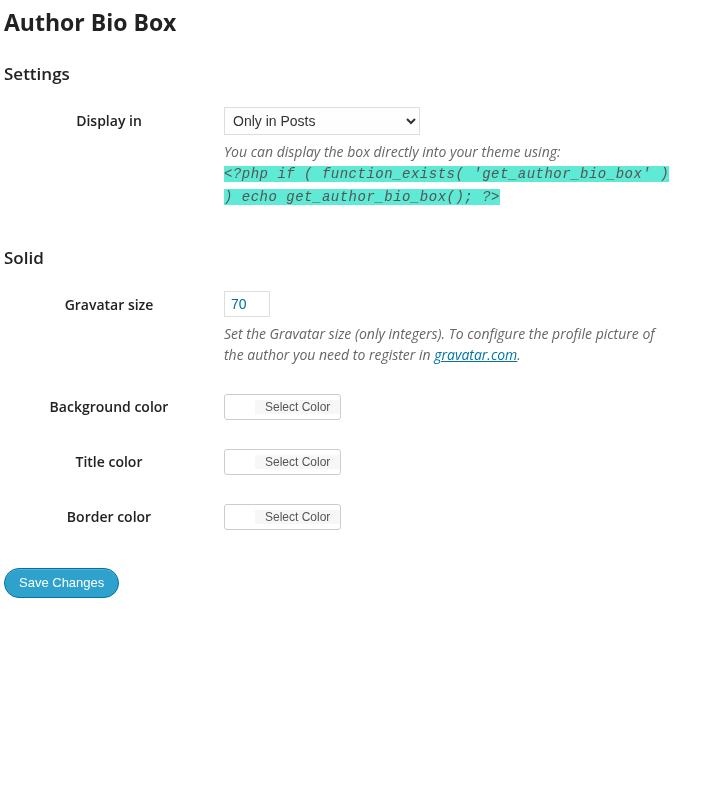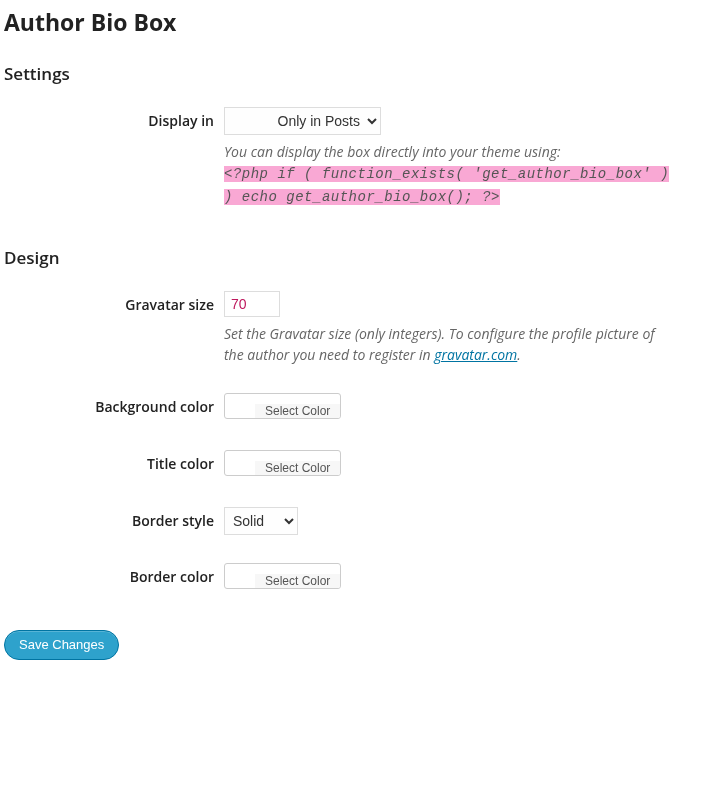--- a/index.html
+++ b/index.html
@@ -27,73 +27,72 @@
     color: #222;
     margin: 24px 0 8px 0;
     padding: 0;
   }
   table.form-table {
     width: 100%;
     border-collapse: collapse;
     margin-top: 8px;
   }
   table.form-table th {
-    text-align: right;
+    text-align: center;
     vertical-align: top;
     width: 220px;
     padding: 18px 10px 18px 0;
     font-weight: 600;
     font-size: 14px;
     color: #222;
   }
   table.form-table td {
     vertical-align: top;
     padding: 14px 10px 14px 0;
   }
   .description {
     font-style: italic;
     color: #666;
     font-size: 14px;
     margin: 6px 8px 0 0;
     line-height: 1.5;
   }
   .code-highlight {
-    background: #f9a8d4;
+    background: #5eead4;
     font-family: Consolas, Monaco, "Courier New", monospace;
     font-style: italic;
     color: #555;
     letter-spacing: 0.5px;
   }
   select {
     font-size: 14px;
     height: 28px;
     padding: 2px 4px;
     border: 1px solid #ddd;
     background: #fefefe;
     color: #333;
   }
   select.display-select {
-    width: 157px;
-    text-align: right;
+    width: 196px;
   }
   select.border-style-select {
     width: 74px;
   }
   input[type="text"].small-text {
-    width: 56px;
+    width: 46px;
     height: 26px;
     padding: 3px 6px;
     font-size: 14px;
     border: 1px solid #ddd;
     background: #fff;
-    color: #be185d;
+    color: #0369a1;
   }
   .color-picker-wrap {
     display: inline-flex;
-    align-items: flex-end;
+    align-items: center;
     border: 1px solid #ccc;
     border-radius: 3px;
     overflow: hidden;
     height: 26px;
   }
   .color-swatch {
     width: 30px;
     border-right: 1px solid #ccc;
   }
   .color-select-btn {
@@ -141,21 +140,21 @@
       </select>
       <p class="description">
         <span>You can display the box directly into your theme using:</span><br>
         <span class="code-highlight">&lt;?php if ( function_exists( 'get_author_bio_box' ) ) echo get_author_bio_box(); ?&gt;</span>
       </p>
     </td>
   </tr>
 </tbody>
   </table>
 
-<h2>Design</h2>
+<h2>Solid</h2>
 
 <table class="form-table">
   <tbody>
       <tr>
     <th>Gravatar size</th>
     <td>
       <input type="text" class="small-text" value="70" style="">
       <p class="description">
         <span>Set the Gravatar size (only integers). To configure the profile picture of the author you need to register in </span><a href="#" class="link">gravatar.com</a><span>.</span>
       </p>
@@ -177,28 +176,20 @@
     <th>Title color</th>
     <td>
       <span class="color-picker-wrap">
         <span class="color-swatch" style="background:#555555"></span>
         <button type="button" class="color-select-btn">Select Color</button>
       </span>
     </td>
   </tr>
 
 
-  <tr>
-    <th>Border style</th>
-    <td>
-      <select class="border-style-select">
-        <option>Solid</option>
-      </select>
-    </td>
-  </tr>
 
   <tr>
     <th>Border color</th>
     <td>
       <span class="color-picker-wrap">
         <span class="color-swatch" style="background:#cccccc"></span>
         <button type="button" class="color-select-btn">Select Color</button>
       </span>
     </td>
   </tr>

